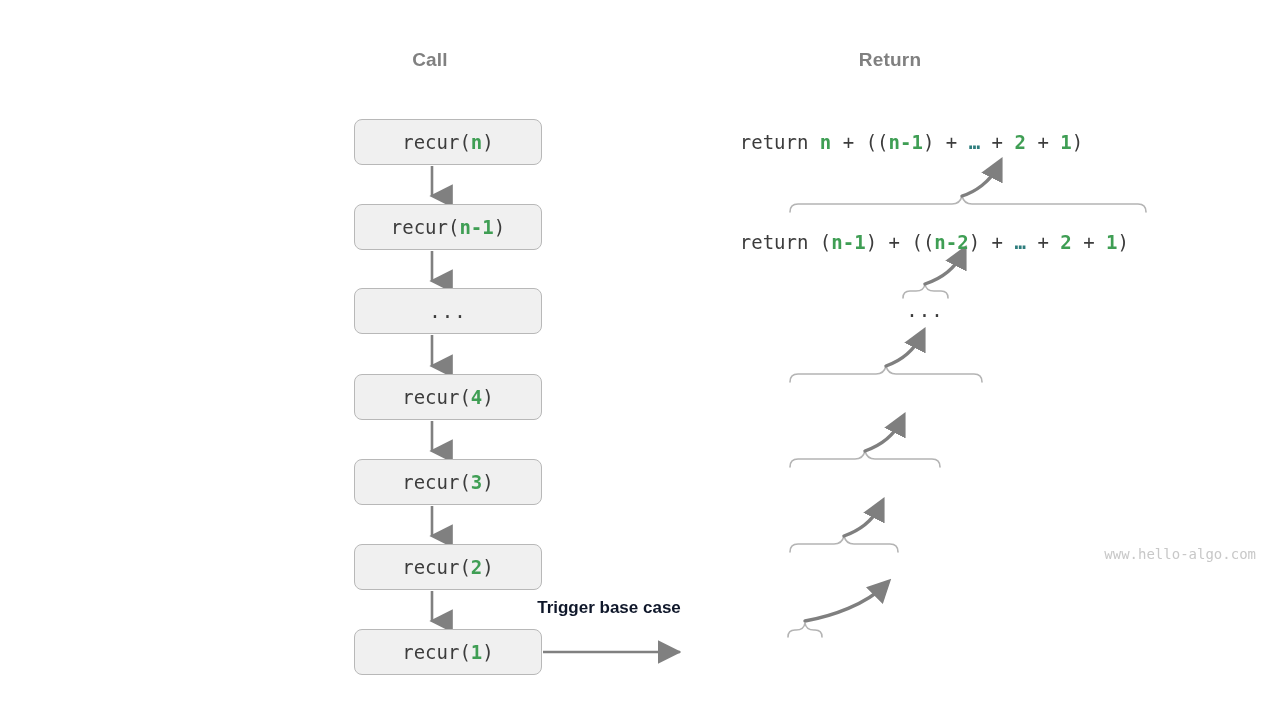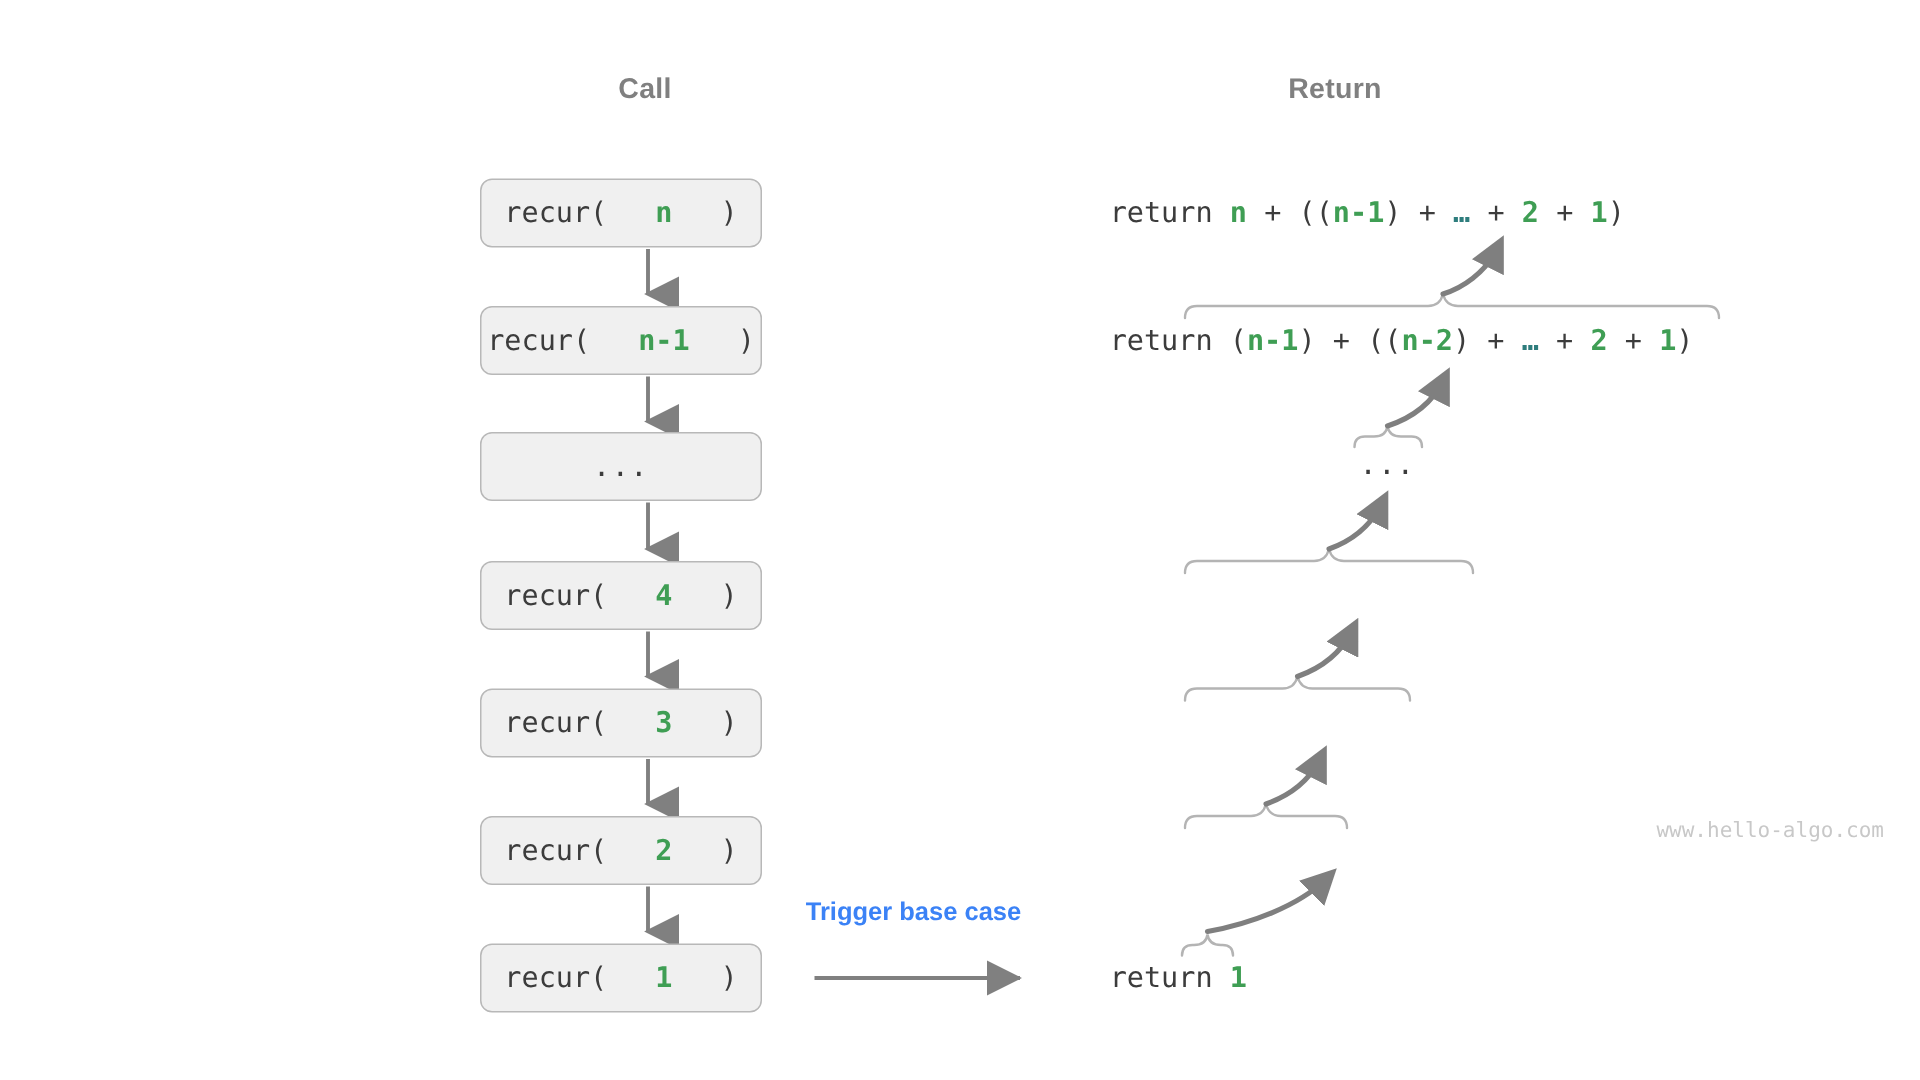--- a/index.html
+++ b/index.html
@@ -22,35 +22,34 @@
     letter-spacing:.2px;
     white-space:nowrap;
     transform:translateX(-50%);
   }
   #hdr-call{left:430px;top:49px;}
   #hdr-return{left:890px;top:49px;}
 
   
   .call-box{
     position:absolute;
-    left:320px;
+    left:354px;
     width:188px;
     height:46px;
     box-sizing:border-box;
     background:#f0f0f0;
     border:1.5px solid #b8b8b8;
     border-radius:8px;
     display:flex;
     align-items:center;
     justify-content:center;
     font-family:"DejaVu Sans Mono", monospace;
     font-size:19px;
     color:#3c3c3c;
     white-space:pre;
-    gap:32px;
   }
   .call-box .arg{color:#3f9e54;font-weight:bold;}
   .call-box.ellipsis{color:#3c3c3c;letter-spacing:1px;}
 
   
   .ret-row{
     position:absolute;
     left:694px;
     font-family:"DejaVu Sans Mono", monospace;
     font-size:19px;
@@ -76,21 +75,21 @@
     white-space:pre;
   }
 
   
   .trigger-label{
     position:absolute;
     left:609px;top:598px;
     transform:translateX(-50%);
     font-size:17px;
     font-weight:bold;
-    color:#3b82f6;
+    color:#0f172a;
     white-space:nowrap;
   }
 
   
   .watermark{
     position:absolute;
     right:24px;bottom:14px;
     font-family:"DejaVu Sans Mono", monospace;
     font-size:14px;
     color:#c8c8c8;
@@ -179,30 +178,27 @@
   </div>
 
   <div class="call-box" style="top:629px">
     <span>recur(</span><span class="arg">1</span><span>)</span>
   </div>
 
   <div class="ret-row" style="top:142px">
     <span class="kw">return </span><span class="expr"><span class="g">n</span> <span class="paren">+</span> <span class="paren">(</span><span class="paren">(</span><span class="g">n-1</span><span class="paren">)</span> <span class="paren">+</span> <span class="dots">…</span> <span class="paren">+</span> <span class="g">2</span> <span class="paren">+</span> <span class="g">1</span><span class="paren">)</span></span>
   </div>
 
-  <div class="ret-row" style="top:227px">
+  <div class="ret-row" style="top:242px">
     <span class="kw">return </span><span class="expr"><span class="paren">(</span><span class="g">n-1</span><span class="paren">)</span> <span class="paren">+</span> <span class="paren">(</span><span class="paren">(</span><span class="g">n-2</span><span class="paren">)</span> <span class="paren">+</span> <span class="dots">…</span> <span class="paren">+</span> <span class="g">2</span> <span class="paren">+</span> <span class="g">1</span><span class="paren">)</span></span>
   </div>
 
   <div class="mid-dots">...</div>
 
 
 
 
-  <div class="ret-row" style="top:652px">
-    <span class="kw">return </span><span class="expr"><span class="g">1</span></span>
-  </div>
 
   <div class="trigger-label">Trigger base case</div>
 
   <div class="watermark">www.hello-algo.com</div>
 
 </div>
 
 </body></html>

